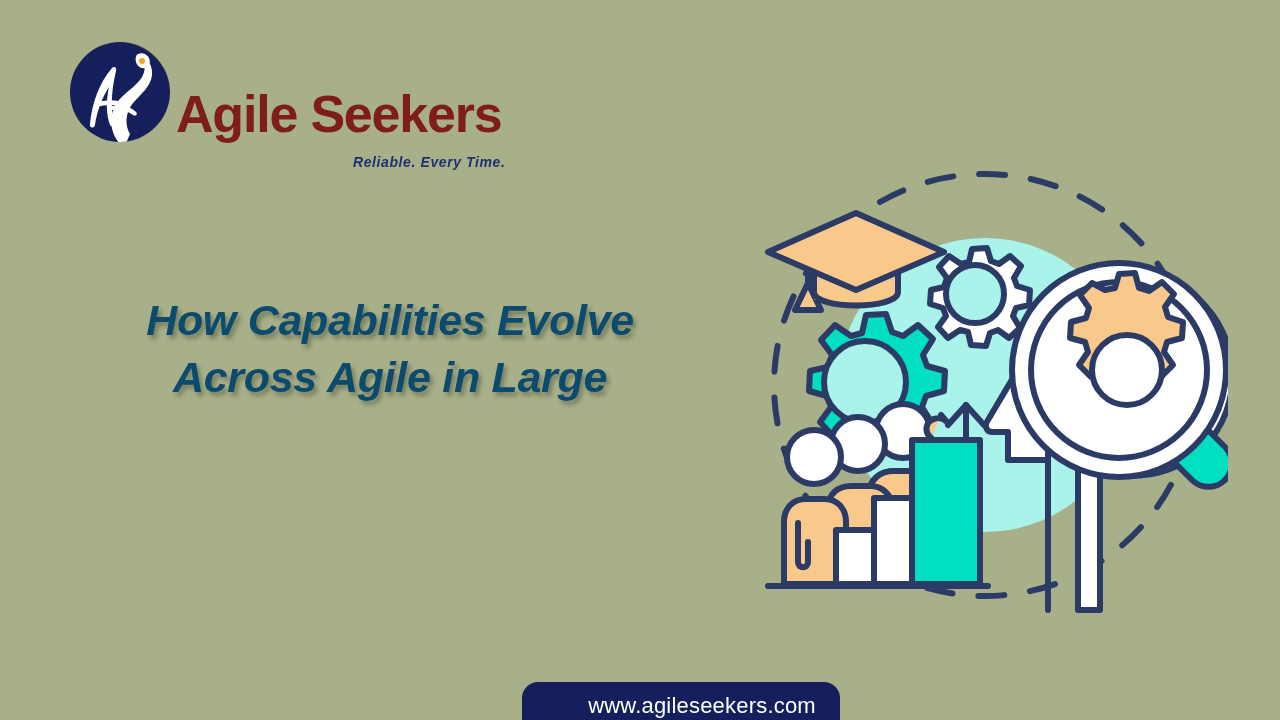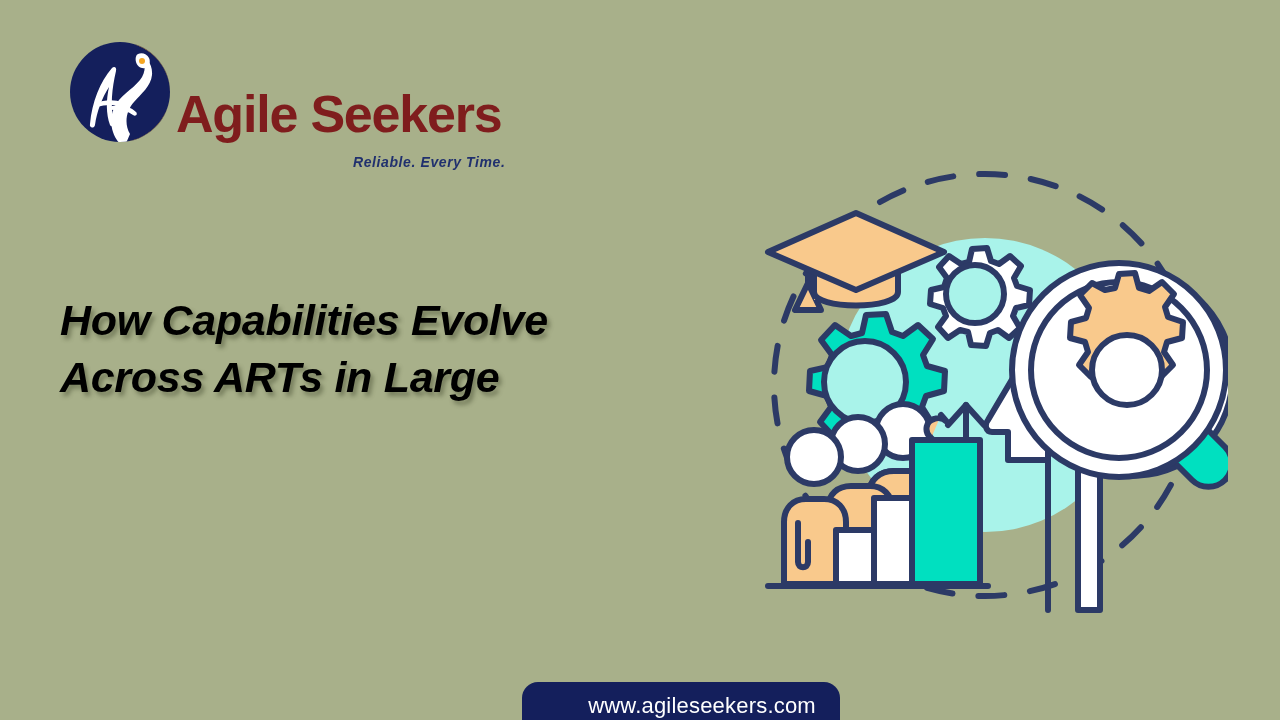--- a/index.html
+++ b/index.html
@@ -57,21 +57,22 @@
     letter-spacing: 0.6px;
     white-space: nowrap;
   }
 
   
   #headline {
     position: absolute;
     left: 60px;
     top: 292px;
     width: 660px;
-    color: #000000;
+    text-align: center;
+    color: #0c4a6e;
     font-size: 43px;
     font-weight: bold;
     font-style: italic;
     line-height: 57px;
     letter-spacing: -0.3px;
     text-shadow: 3px 4px 4px rgba(60,66,40,0.45);
   }
   #headline .hl-line { display: block; white-space: nowrap; }
 
   
@@ -134,21 +135,21 @@
       </svg>
     </div>
 
     <div id="brand-name">Agile Seekers</div>
 
     <div id="brand-tagline">Reliable. Every Time.</div>
   </div>
 
   <div id="headline">
     <span class="hl-line">How Capabilities Evolve</span>
-    <span class="hl-line">Across ARTs in Large</span>
+    <span class="hl-line">Across Agile in Large</span>
   </div>
 
   <div id="illustration">
     <svg viewBox="0 0 480 470" width="480" height="470" aria-hidden="true">
 
       <g>
         <circle cx="237" cy="235" r="147" fill="#a9f3ea"></circle>
       </g>
 
       <g>

